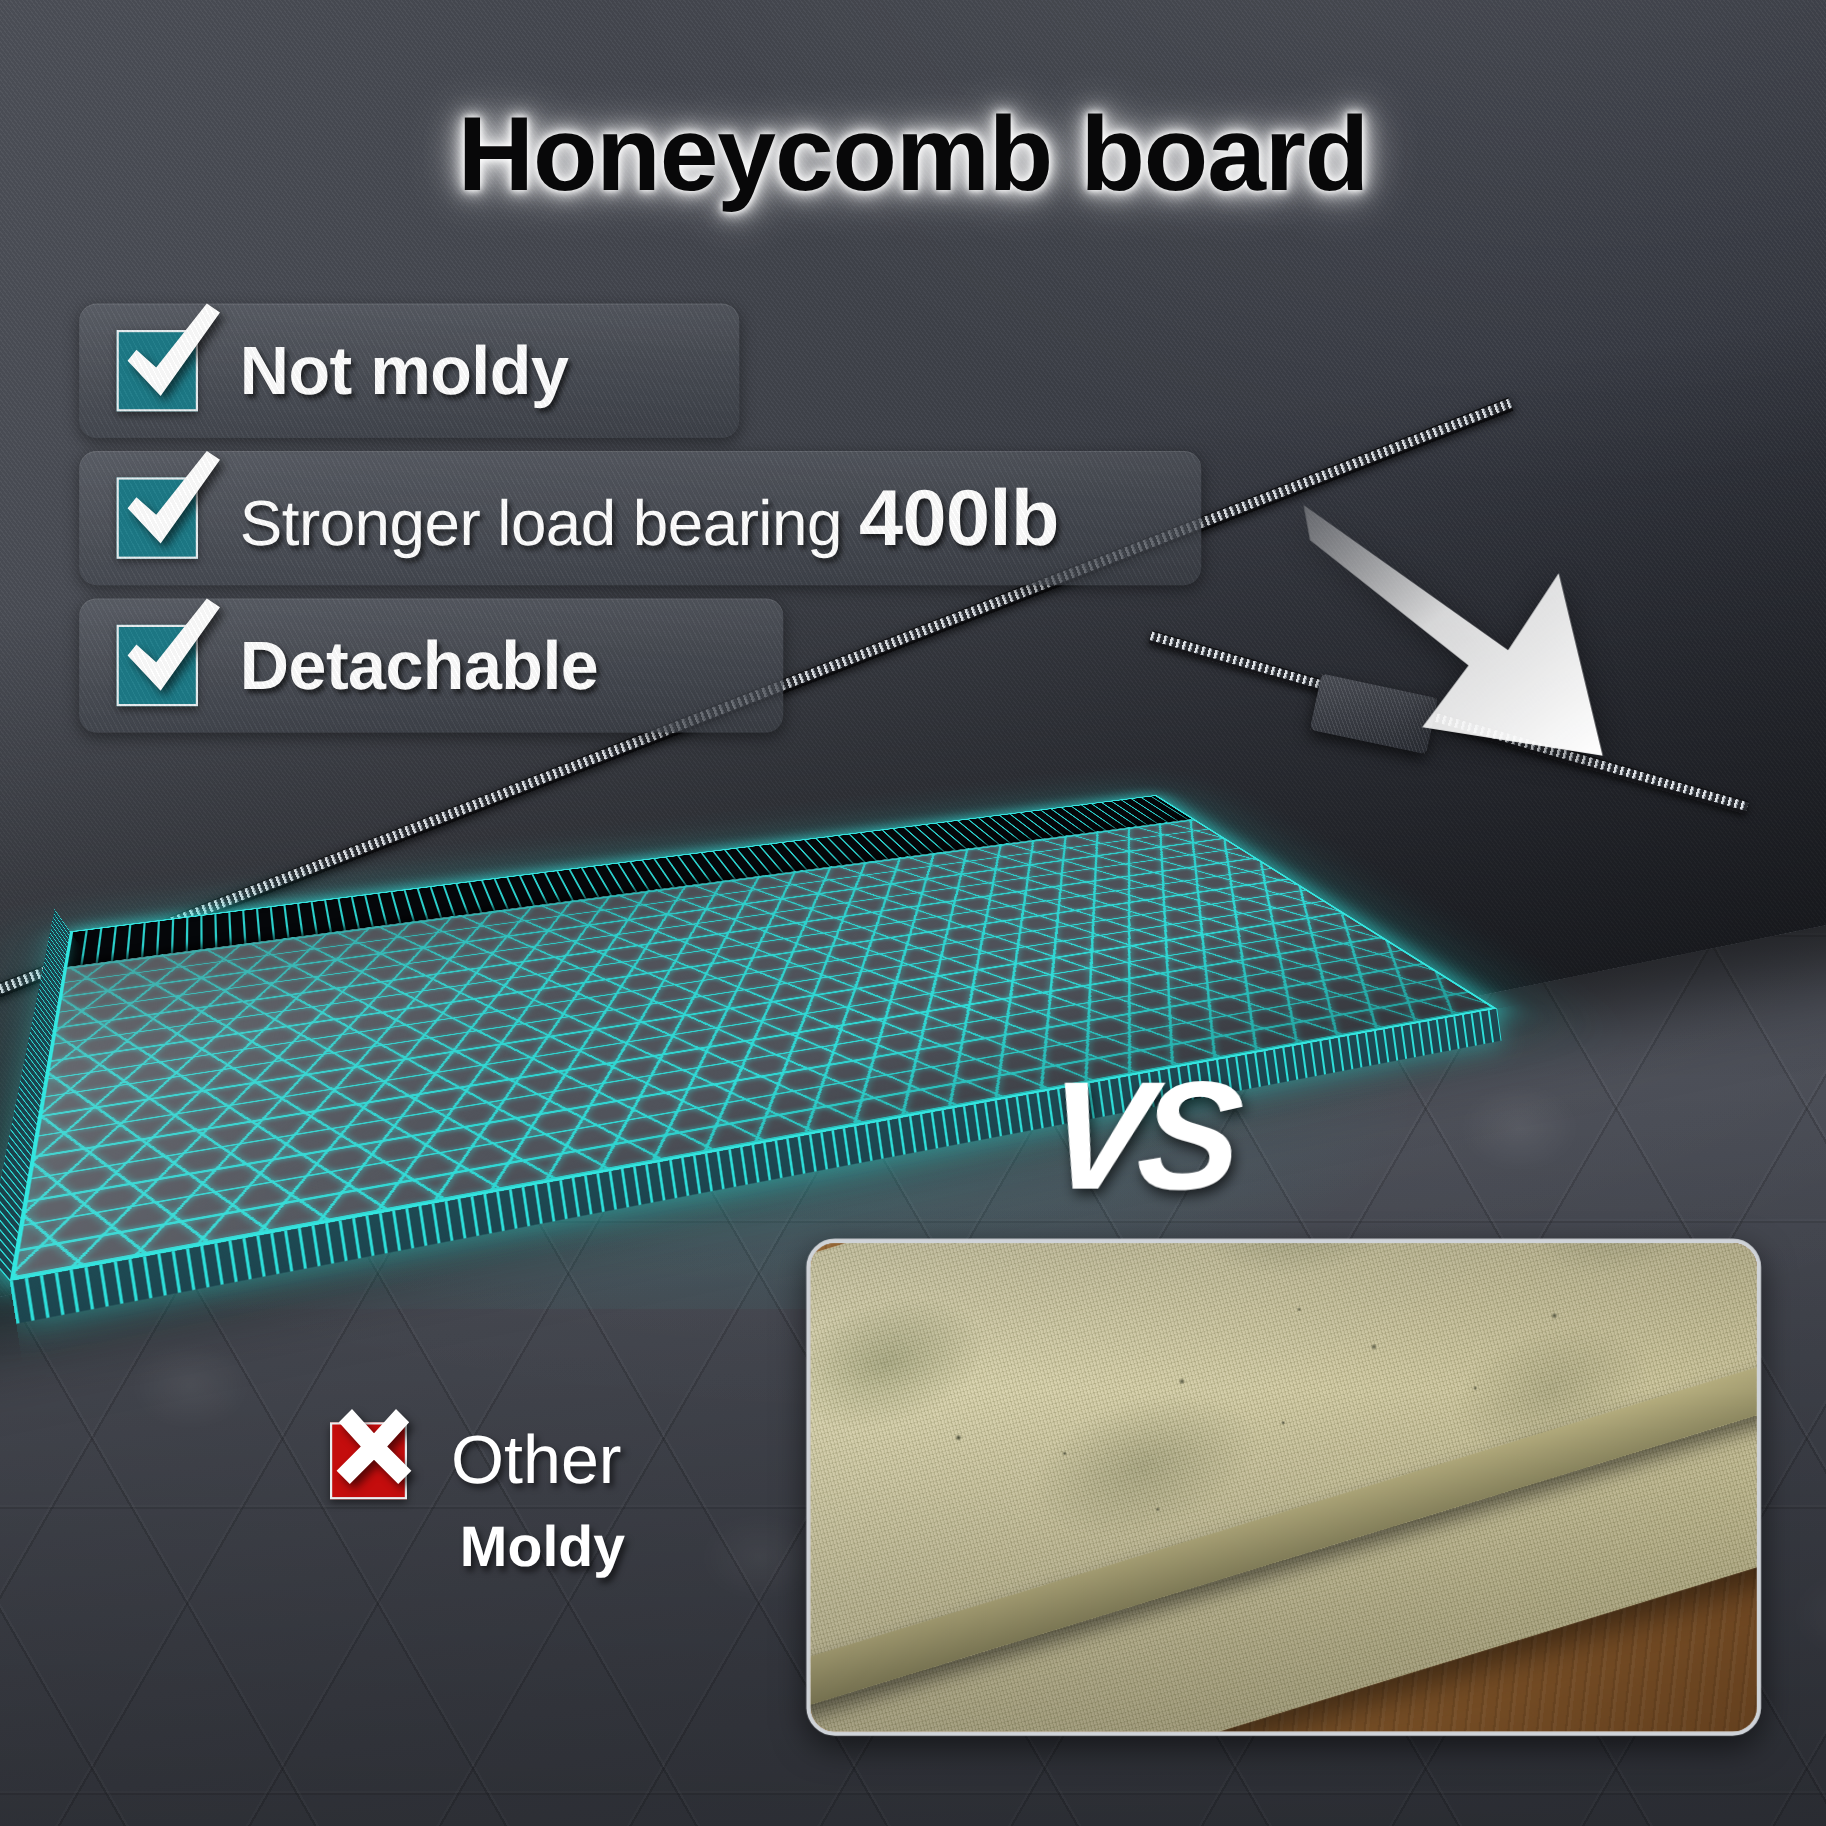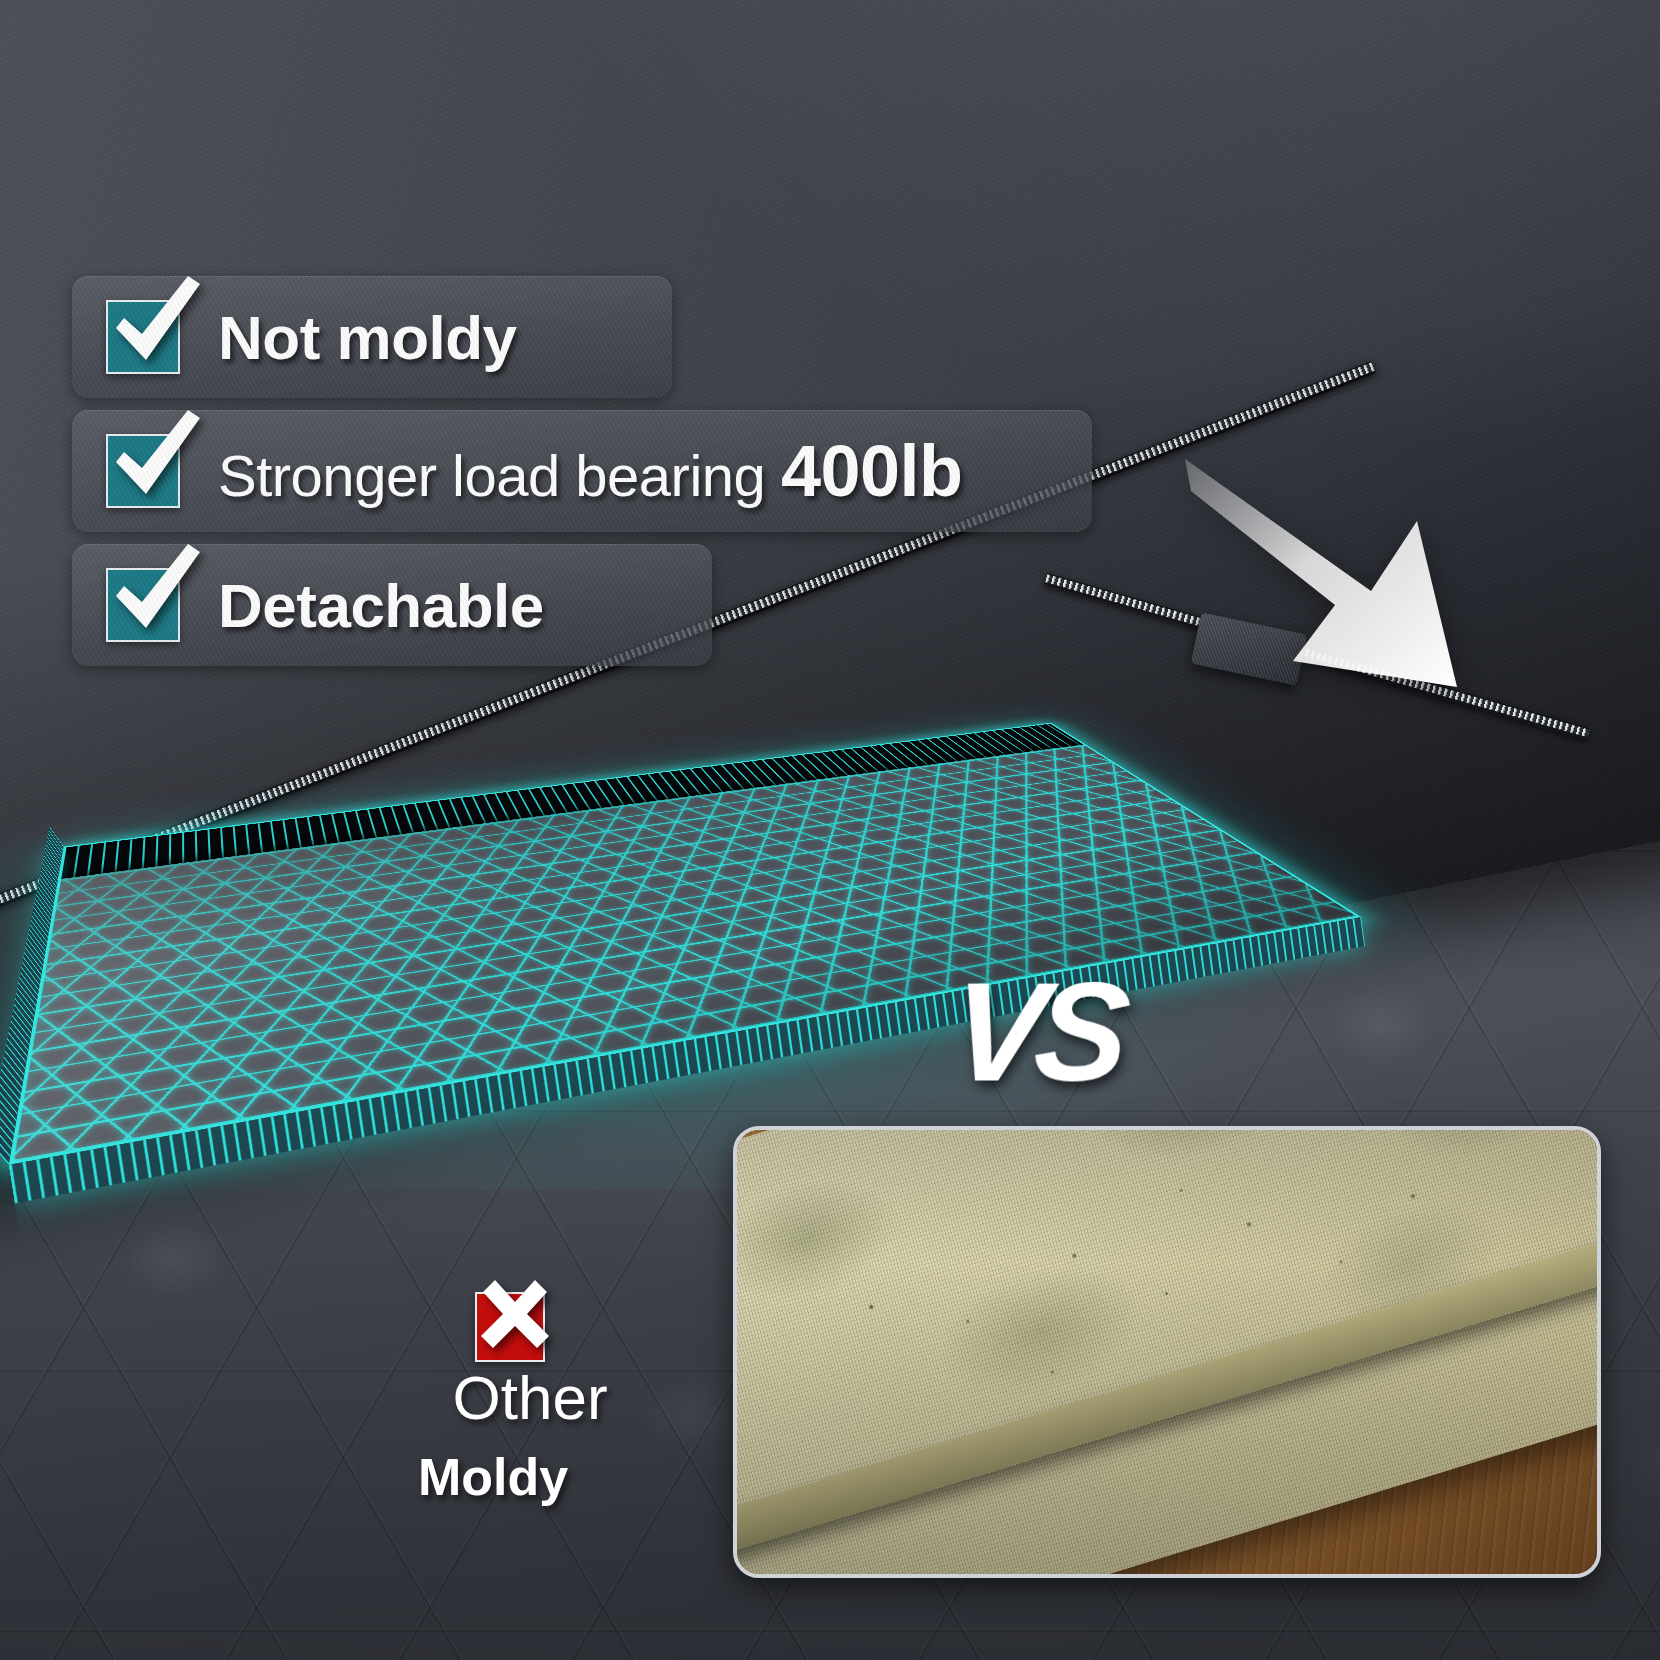--- a/index.html
+++ b/index.html
@@ -292,21 +292,21 @@
     color:#ffffff; letter-spacing:-10px;
     text-shadow:3px 5px 12px rgba(0,0,0,.65);
     transform:skewX(-5deg);
   }
 
   
   .other-block{
     position:absolute; left:300px; top:1292px;
     width:420px;
   }
-  .other-row{ display:flex; align-items:center;flex-direction:column; }
+  .other-row{ display:flex; align-items:center; }
   .other-row .mark{ width:70px;height:70px;flex:0 0 70px; }
   .other-row .mark .box{ width:70px;height:70px; }
   .other-row .mark svg{ left:-10px; top:-26px; width:100px; height:100px; }
   .other-label{
     margin-left:40px; color:#fff; font-size:62px; font-weight:normal;
     text-shadow:3px 4px 6px rgba(0,0,0,.6);
   }
   .moldy-label{
     margin-top:14px; margin-left:118px;
     color:#fff; font-size:52px; font-weight:bold;
@@ -409,20 +409,21 @@
     <defs>
       <linearGradient id="arrGrad" x1="0" y1="0" x2="1" y2="1">
         <stop offset="0%" stop-color="#ffffff" stop-opacity="0.25"></stop>
         <stop offset="45%" stop-color="#ffffff" stop-opacity="0.82"></stop>
         <stop offset="100%" stop-color="#ffffff" stop-opacity="1"></stop>
       </linearGradient>
     </defs>
     <path d="M0,4 L186,136 L232,66 L272,232 L108,206 L150,150 L6,36 Z" fill="url(#arrGrad)"></path>
   </svg>
 
+  <div class="title">Honeycomb board</div>
 
   <div class="features">
 
     <div class="feature f1">
       <div class="mark check">
         <div class="box"></div>
         <svg viewBox="0 0 104 104">
           <path d="M14,56 L22,46 L40,62 L86,4 L98,12 L44,88 Z" fill="#ffffff"></path>
         </svg>
       </div>

